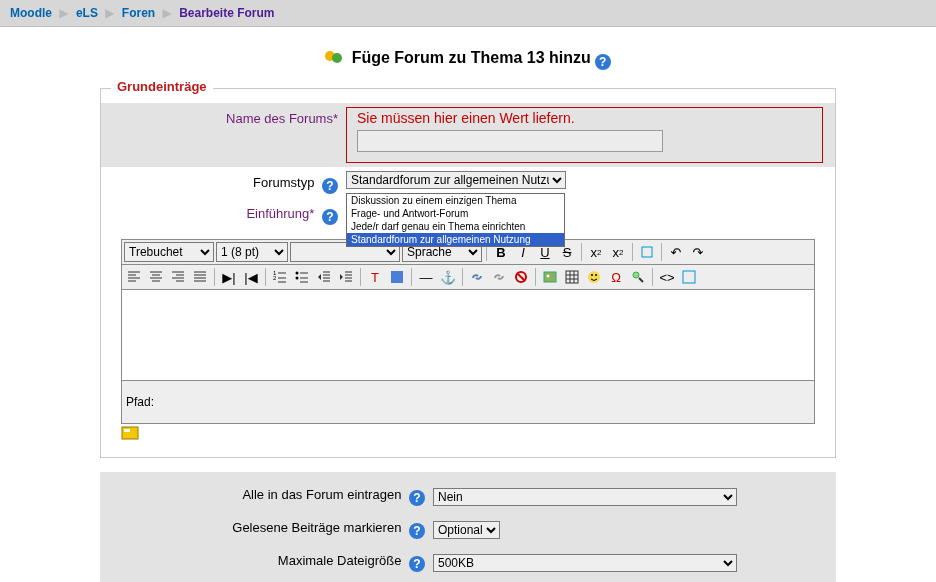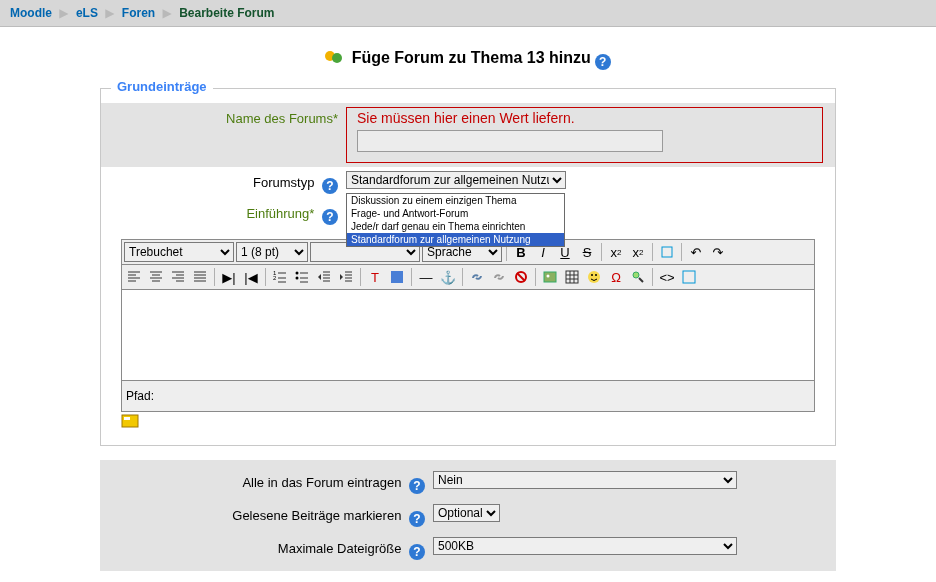--- a/index.html
+++ b/index.html
@@ -1,46 +1,46 @@
 <!DOCTYPE html>
 <html><head>
 <meta charset="utf-8">
 <style>
 html,body{margin:0;padding:0;font-family:Arial,Helvetica,sans-serif;font-size:12px;color:#000;background:#fff}
 a{color:#0066b0;text-decoration:none}
 .breadcrumb{background:#d7d7d7;border-bottom:1px solid #bcbcbc;padding:6px 10px;font-size:12px;font-weight:bold}
 .breadcrumb .sep{color:#b9b9b9;font-weight:normal;padding:0 4px}
-.breadcrumb .cur{color:#14532d}
+.breadcrumb .cur{color:#4c1d95}
 .page-title{text-align:center;margin:22px 0 18px;font-size:16px;font-weight:bold}
 .page-title svg{vertical-align:-3px;margin-right:4px}
 .help{display:inline-block;width:16px;height:16px;border-radius:50%;background:#2f79d4;color:#fff;font-weight:bold;font-size:12px;line-height:16px;text-align:center;vertical-align:-3px;margin-left:4px;cursor:pointer}
 .fieldset{position:relative;border:1px solid #c8c8c8;margin:0 100px 14px 100px;padding:14px 0 14px 0;background:#fff}
-.legend{position:absolute;top:-10px;left:10px;background:#fff;padding:0 6px;color:#3b82f6;font-weight:bold;font-size:13px}
+.legend{position:absolute;top:-10px;left:10px;background:#fff;padding:0 6px;color:#b91c1c;font-weight:bold;font-size:13px}
 .row{display:flex;align-items:flex-start;padding:4px 12px}
 .row.str{background:#e3e3e3}
 .lbl{width:225px;text-align:right;padding:4px 8px 0 0;font-size:13px}
-.req{color:#4d7c0f}
+.req{color:#701a75}
 .ctrl{flex:1;position:relative}
 .err-box{border:1px solid #c40000;padding:2px 10px 10px 10px;background:#e3e3e3}
 .err-box .msg{color:#c40000;font-size:14px;margin-bottom:4px}
 .err-box input[type=text]{width:300px;height:18px;border:1px solid #9a9a9a;background:#ececec}
 select{font-size:12px;border:1px solid #7a7a7a;background:#efefef}
 .sel-wide{width:304px}
 .dropdown{position:absolute;top:22px;left:0;width:217px;border:1px solid #6a6a6a;background:#fff;font-size:10px;z-index:20}
 .dropdown div{padding:1px 4px;white-space:nowrap;cursor:pointer}
 .dropdown div.sel{background:#2f60c6;color:#fff}
 .editor-wrap{margin:10px 20px 0 20px;position:relative}
 .tb{border:1px solid #8a8a8a;background:#eeeeee;padding:2px;display:flex;align-items:center;flex-wrap:nowrap;gap:2px}
 .tb .vsp{width:1px;height:18px;background:#b0b0b0;margin:0 2px}
 .tb select{height:20px}
 .tbbtn{width:20px;height:20px;display:flex;align-items:center;justify-content:center;cursor:pointer;font-size:13px}
 .editor-area{border:1px solid #8a8a8a;border-top:none;height:90px;background:#fff}
-.path-bar{background:#eeeeee;border:1px solid #8a8a8a;border-top:none;padding:8px 4px;font-size:12px}
+.path-bar{background:#eeeeee;border:1px solid #8a8a8a;border-top:none;padding:14px 4px;font-size:12px}
 .fullscreen-ic{margin:2px 0 0 20px}
-.opt-row{display:flex;align-items:flex-start;padding:5px 0}
+.opt-row{display:flex;align-items:flex-end;padding:5px 0}
 .opt-row .lbl{width:325px}
 </style>
 </head>
 <body>
 
 <div class="breadcrumb">
   <a>Moodle</a>
   <span class="sep">▶</span>
   <a>eLS</a>
   <span class="sep">▶</span>
@@ -83,21 +83,21 @@
     </div>
   </div>
 
   <div class="row">
     <div class="lbl"><span class="req"><span>Einführung</span>*</span> <span class="help">?</span></div>
     <div class="ctrl"></div>
   </div>
 
   <div class="editor-wrap">
     <div class="tb">
-      <select style="width:110px"><option>Trebuchet</option></select>
+      <select style="width:90px"><option>Trebuchet</option></select>
       <select style="width:72px"><option>1 (8 pt)</option></select>
       <select style="width:110px"><option></option></select>
       <select style="width:80px"><option>Sprache</option></select>
       <span class="vsp"></span>
       <span class="tbbtn">
           <b>B</b>
         </span>
       <span class="tbbtn">
           <i>I</i>
         </span>

